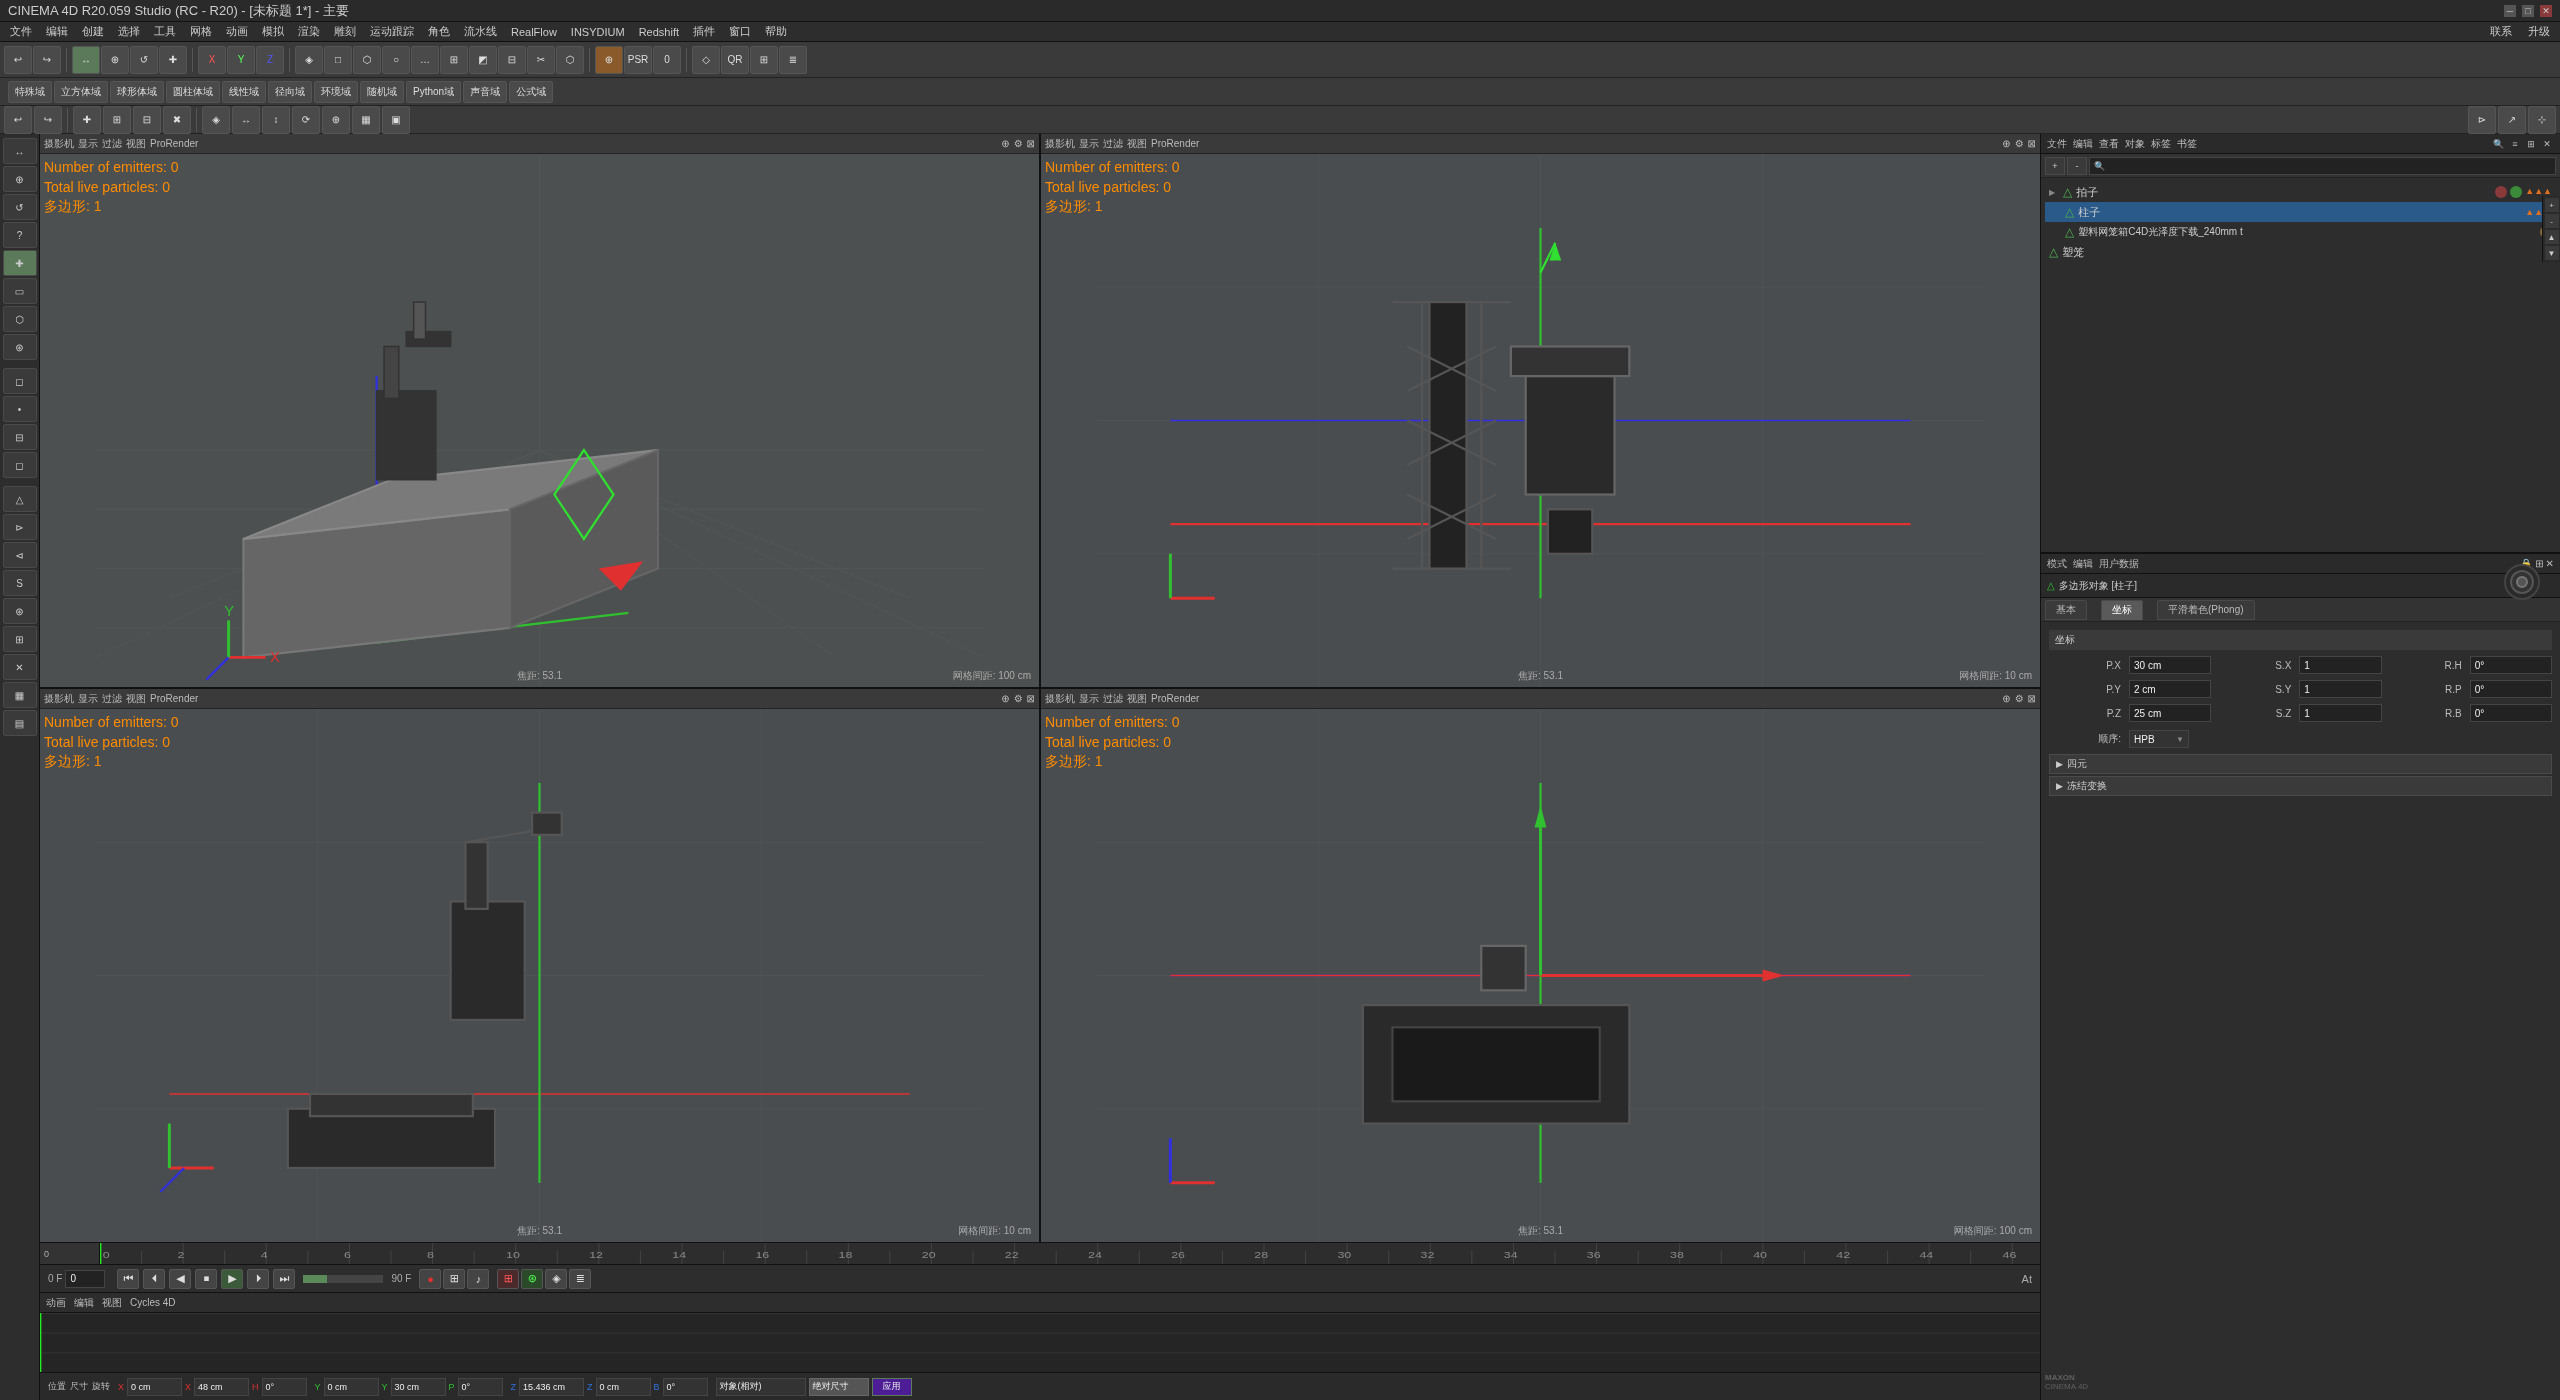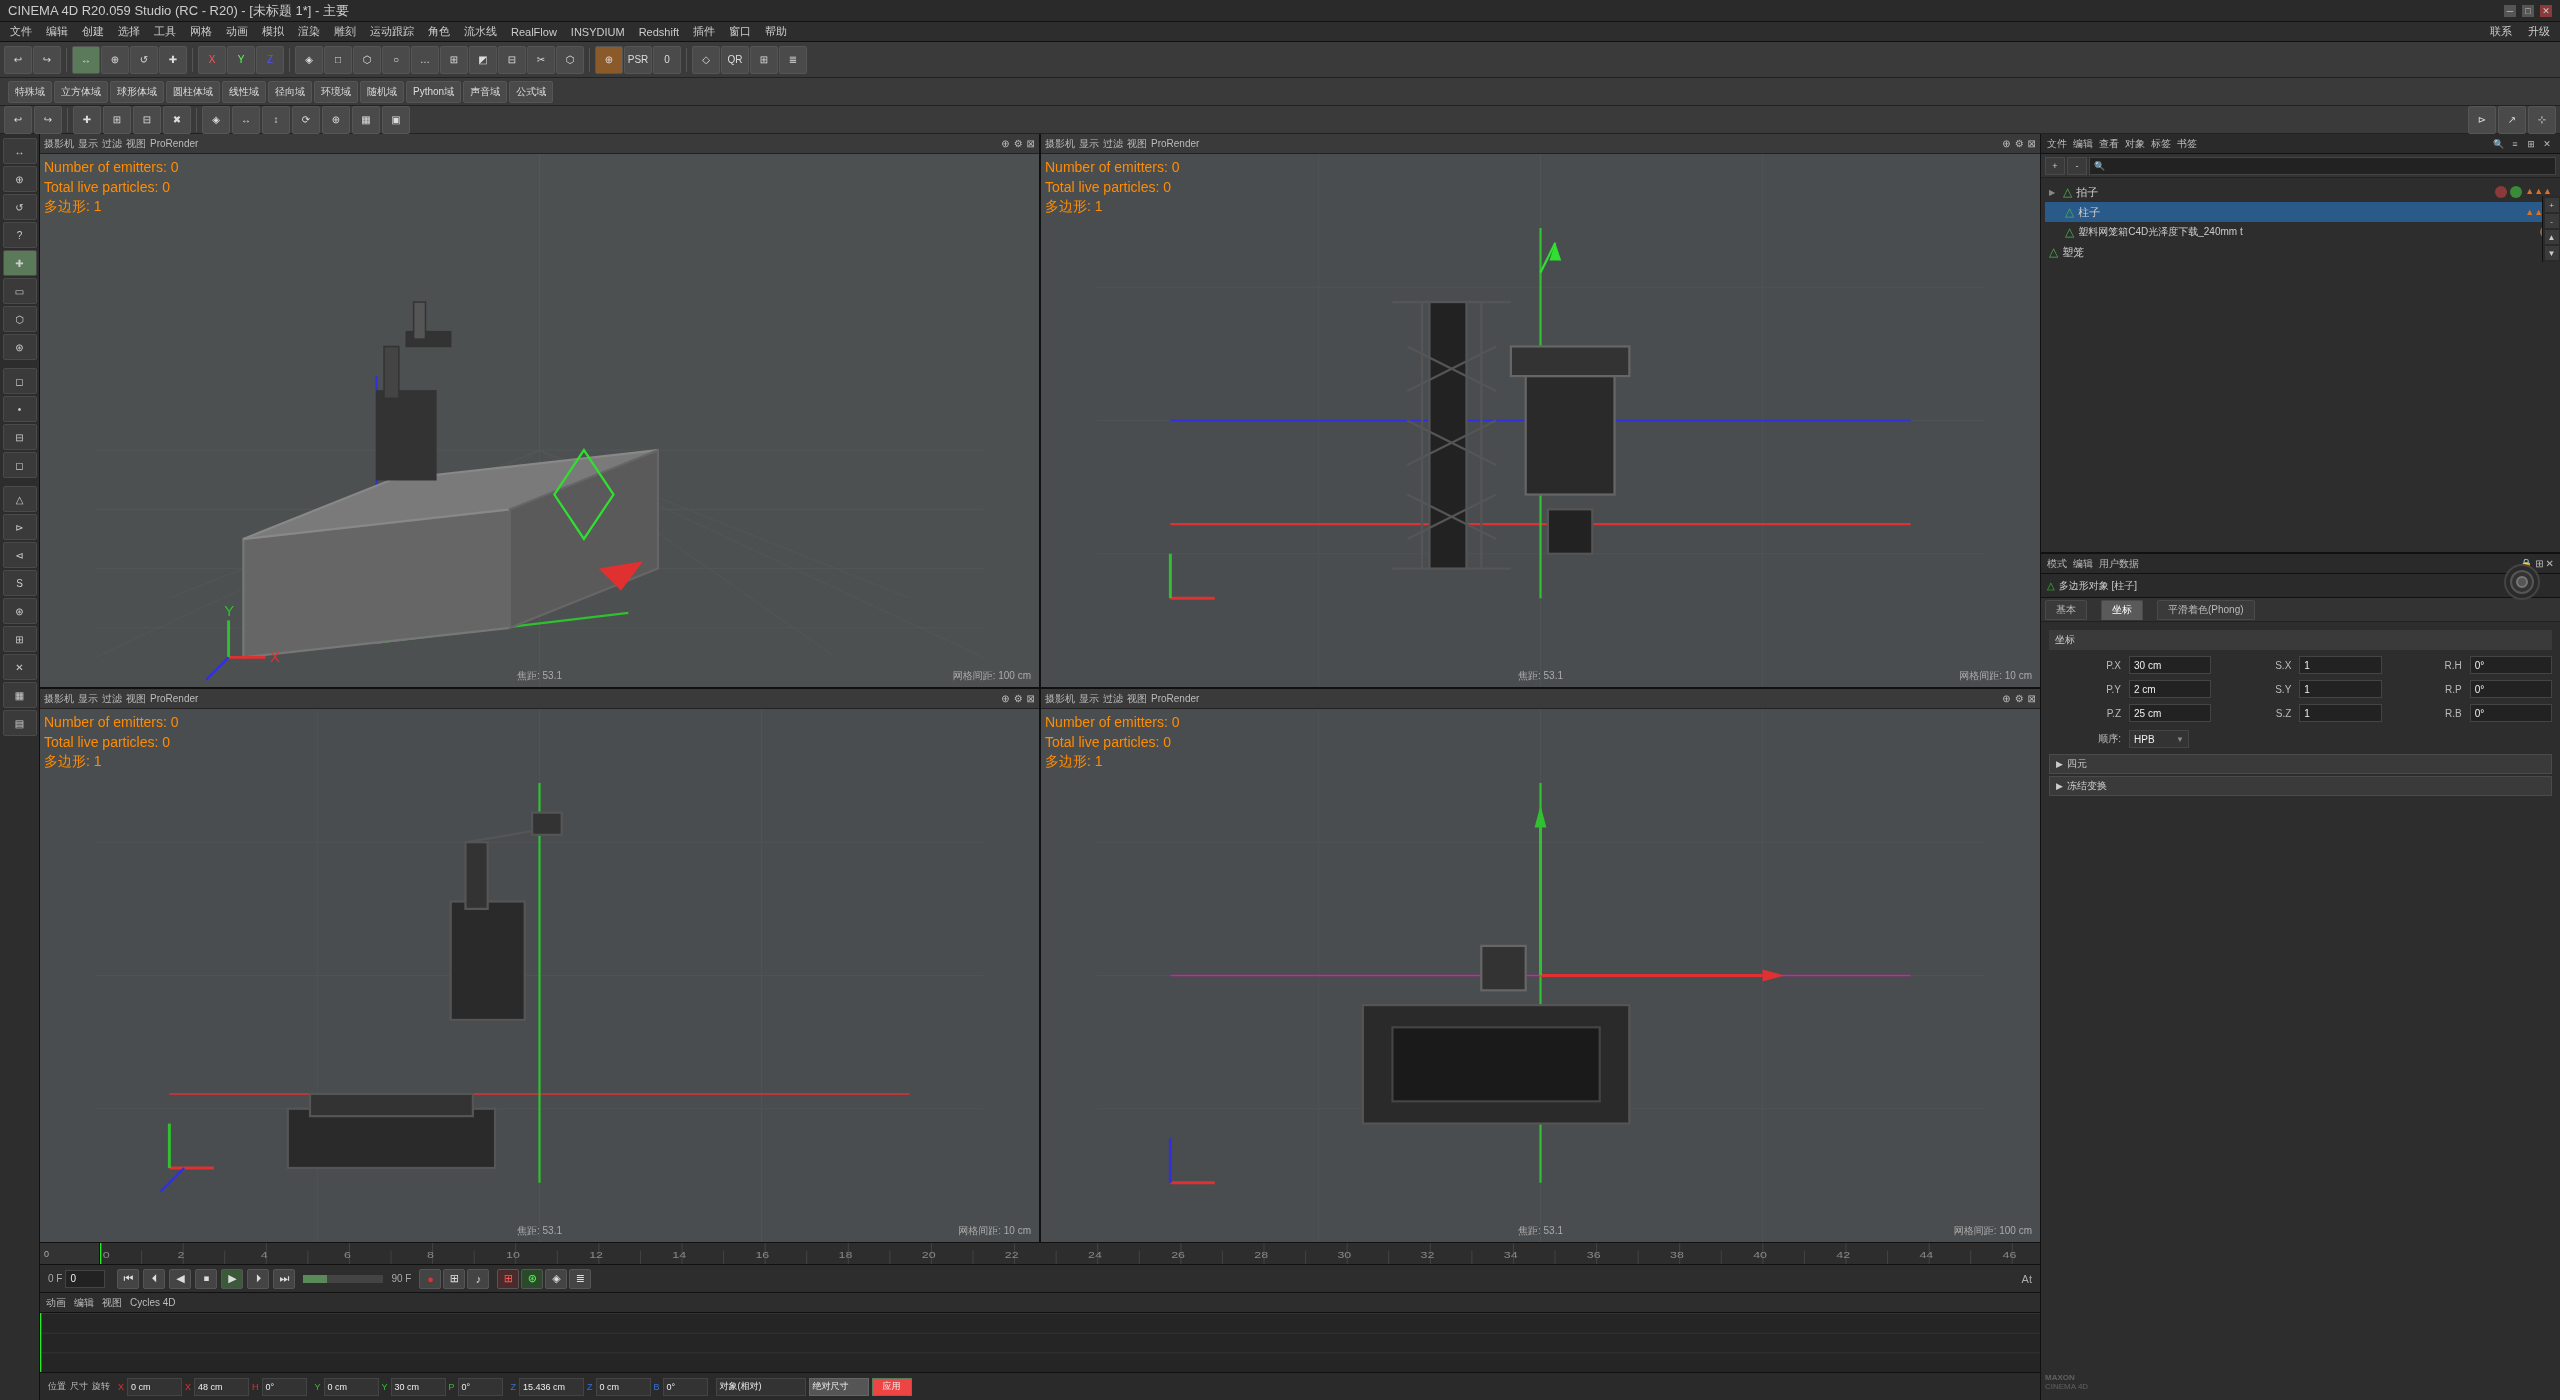--- a/index.html
+++ b/index.html
@@ -1041,21 +1041,21 @@
               <span style="color:#eee; font-size:9px;">0°</span>
             </div>
           </div>
           <div style="display:flex; gap:3px; align-items:center;">
             <div style="width:90px; height:18px; background:#333; border:1px solid #444; display:flex; align-items:center; padding:0 3px;">
               <span style="color:#eee; font-size:9px;">对象(相对)</span>
             </div>
             <div style="width:60px; height:18px; background:#555; border:1px solid #666; display:flex; align-items:center; padding:0 3px; cursor:pointer;">
               <span style="color:#eee; font-size:9px;">绝对尺寸</span>
             </div>
-            <div style="width:40px; height:18px; background:#ef4444; border:1px solid #5a7a5a; display:flex; align-items:center; justify-content:center; cursor:pointer;">
+            <div style="width:40px; height:18px; background:#4c1d95; border:1px solid #5a7a5a; display:flex; align-items:center; justify-content:center; cursor:pointer;">
               <span style="color:#eee; font-size:9px;">应用</span>
             </div>
           </div>
         </div>
 
       </div>
 
     </div>
 
     <div id="right-panel" style="position: relative;">

